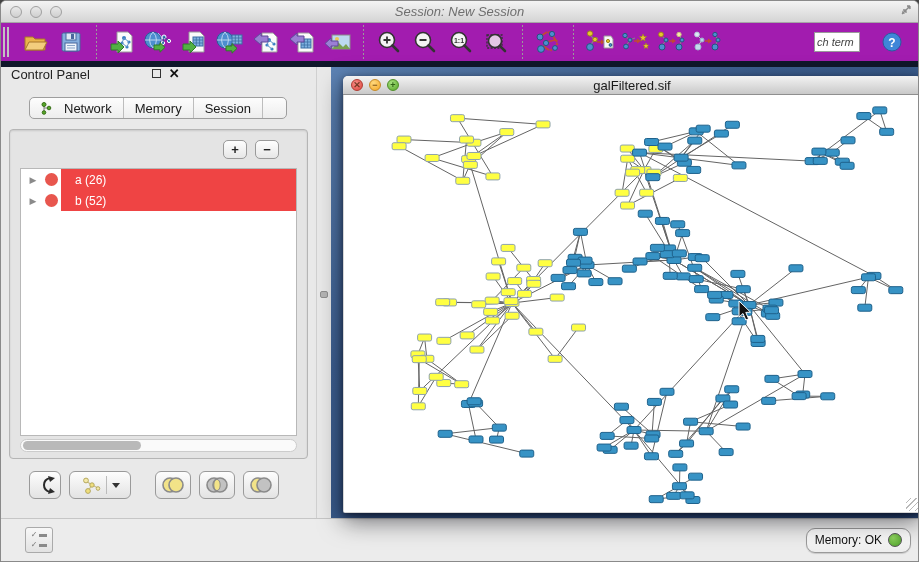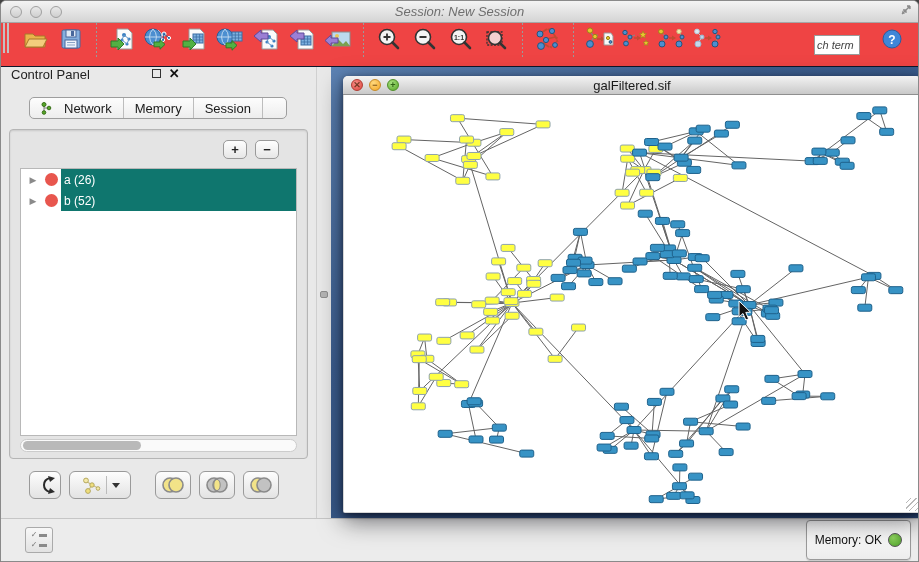--- a/index.html
+++ b/index.html
@@ -12,22 +12,22 @@
   
   .titlebar { height:22px; flex:0 0 22px; background:linear-gradient(#f4f4f4,#d4d4d4);
               border-bottom:1px solid #a6a6a6; display:flex; align-items:center; position:relative;font-style:italic; }
   .traffic { display:flex; gap:8px; margin-left:9px; }
   .tl-circle { width:12px; height:12px; border-radius:50%; border:1px solid #9f9f9f;
                background:linear-gradient(#e9e9e9,#cfcfcf); }
   .tb-title { position:absolute; left:0; right:0; text-align:center; color:#6f6f6f; font-size:13px; }
   .tb-resize { position:absolute; right:6px; top:3px; color:#8a8a8a; font-size:12px; }
 
   
-  .toolbar { height:44px; flex:0 0 44px; background:#ef4444; border-bottom:1px solid #0f172a;
-             display:flex; padding:0 8px 0 2px; }
+  .toolbar { height:44px; flex:0 0 44px; background:#a21caf; border-bottom:6px solid #0f172a;
+             display:flex; align-items:center; padding:0 8px 0 2px; }
   .tb-grip { width:6px; height:30px; border-left:2px solid #c2c2c2; border-right:2px solid #c2c2c2; margin-right:8px; }
   .tbtn { width:32px; height:32px; display:flex; align-items:center; justify-content:center;
           border-radius:4px; margin:0 2px; }
   .tsep { width:1px; height:34px; margin:0 7px;
           background-image:linear-gradient(#9a9a9a 40%, transparent 40%); background-size:1px 4px; }
   .search-wrap { margin-left:auto; display:flex; align-items:center; }
   .search-input { width:46px; height:20px; border:1px solid #9a9a9a; background:#fff;
                   font-style:italic; color:#444; font-size:11px; padding:0 2px;
                   font-family:"Liberation Sans",sans-serif; }
   .help-btn { margin-left:16px; }
@@ -55,22 +55,22 @@
             background:#e4e4e4; box-shadow:inset 0 1px 2px rgba(0,0,0,.12); position:relative; }
   .pm-row { position:absolute; top:10px; right:28px; display:flex; gap:8px; }
   .pm-btn { width:24px; height:19px; border:1px solid #9a9a9a; border-radius:5px;
             background:linear-gradient(#fefefe,#e7e7e7); font-weight:bold; font-size:13px;
             display:flex; align-items:center; justify-content:center; color:#222; line-height:0; }
   .setlist { position:absolute; left:10px; right:10px; top:38px; bottom:22px; background:#fff;
              border:1px solid #b8b8b8; overflow:hidden; }
   .setrow { height:21px; display:flex; align-items:center; background:#fff; }
   .disc { width:24px; text-align:center; color:#8a8a8a; font-size:9px; flex:0 0 24px; }
   .reddot { width:13px; height:13px; border-radius:50%; background:#e8564e; margin-right:3px; flex:0 0 13px; }
-  .setlabel { flex:1; height:21px; background:#0f766e; color:#fff; display:flex; align-items:center;
-              padding-left:3px; font-size:12px; }
+  .setlabel { flex:1; height:21px; background:#ef4444; color:#fff; display:flex; align-items:center;
+              padding-left:14px; font-size:12px; }
   .hscroll { position:absolute; left:10px; right:10px; bottom:6px; height:13px; background:#fafafa;
              border:1px solid #ccc; border-radius:7px; }
   .hthumb { position:absolute; left:2px; top:1px; width:118px; height:9px; background:#b9b9b9; border-radius:5px; }
 
   .cp-btnrow { display:flex; align-items:center; margin:12px 0 0 28px; }
   .vbtn { height:28px; border:1px solid #9a9a9a; border-radius:6px;
           background:linear-gradient(#fdfdfd,#e3e3e3); display:flex; align-items:center;
           justify-content:center; margin-right:8px; }
   .w32 { width:32px; } .w34 { width:36px; }
   .split { width:62px; margin-right:24px; }
@@ -105,21 +105,21 @@
 
   
   .statusbar { height:43px; flex:0 0 43px; background:#ececec; border-top:1px solid #c6c6c6;
                display:flex; align-items:center; padding:0 7px; }
   .task-btn { width:28px; height:26px; margin-left:17px; border:1px solid #aaa; border-radius:3px;
               background:linear-gradient(#f8f8f8,#e2e2e2); display:flex; flex-direction:column;
               align-items:center; justify-content:center; gap:2px; }
   .task-line { display:flex; align-items:center; gap:2px; }
   .task-check { color:#777; font-size:8px; line-height:1; }
   .task-bar { width:8px; height:3px; background:#8a8a8a; }
-  .mem-btn { margin-left:auto; height:40px; border:1px solid #9a9a9a; border-radius:4px;
+  .mem-btn { margin-left:auto; height:25px; border:1px solid #9a9a9a; border-radius:9px;
              background:linear-gradient(#ffffff,#ededed); display:flex; align-items:center;
              padding:4px 8px; gap:6px; font-size:12px; color:#111; box-shadow:0 1px 1px rgba(0,0,0,.15); }
   .mem-dot { width:14px; height:14px; border-radius:50%; background:radial-gradient(circle at 35% 30%, #8fd45e, #4da02a);
              border:1px solid #555; }
 </style>
 </head>
 <body>
 
 <div class="win">
 

